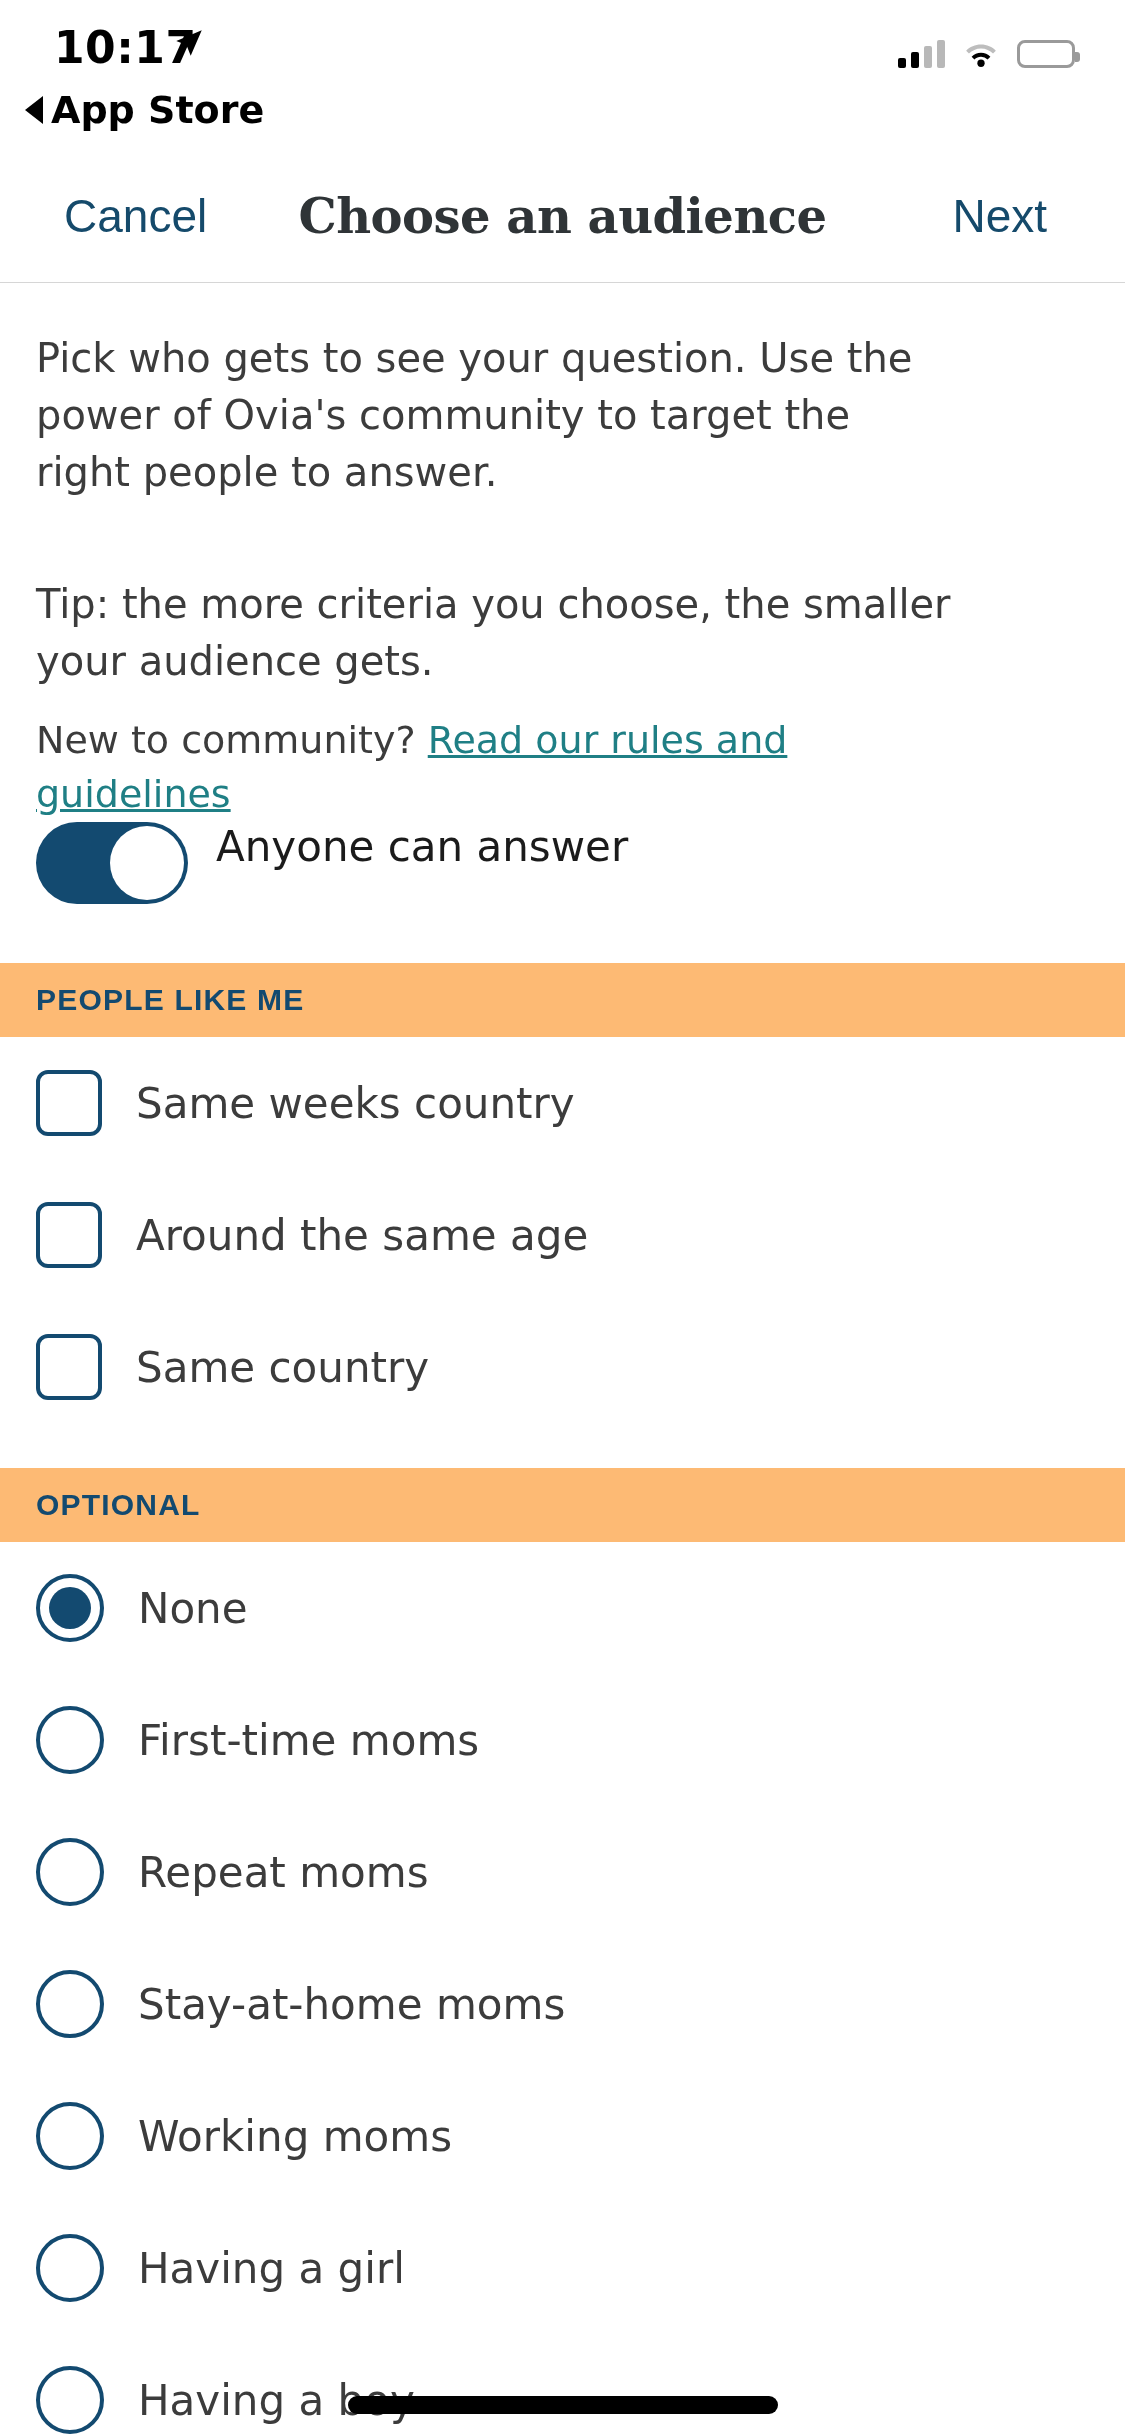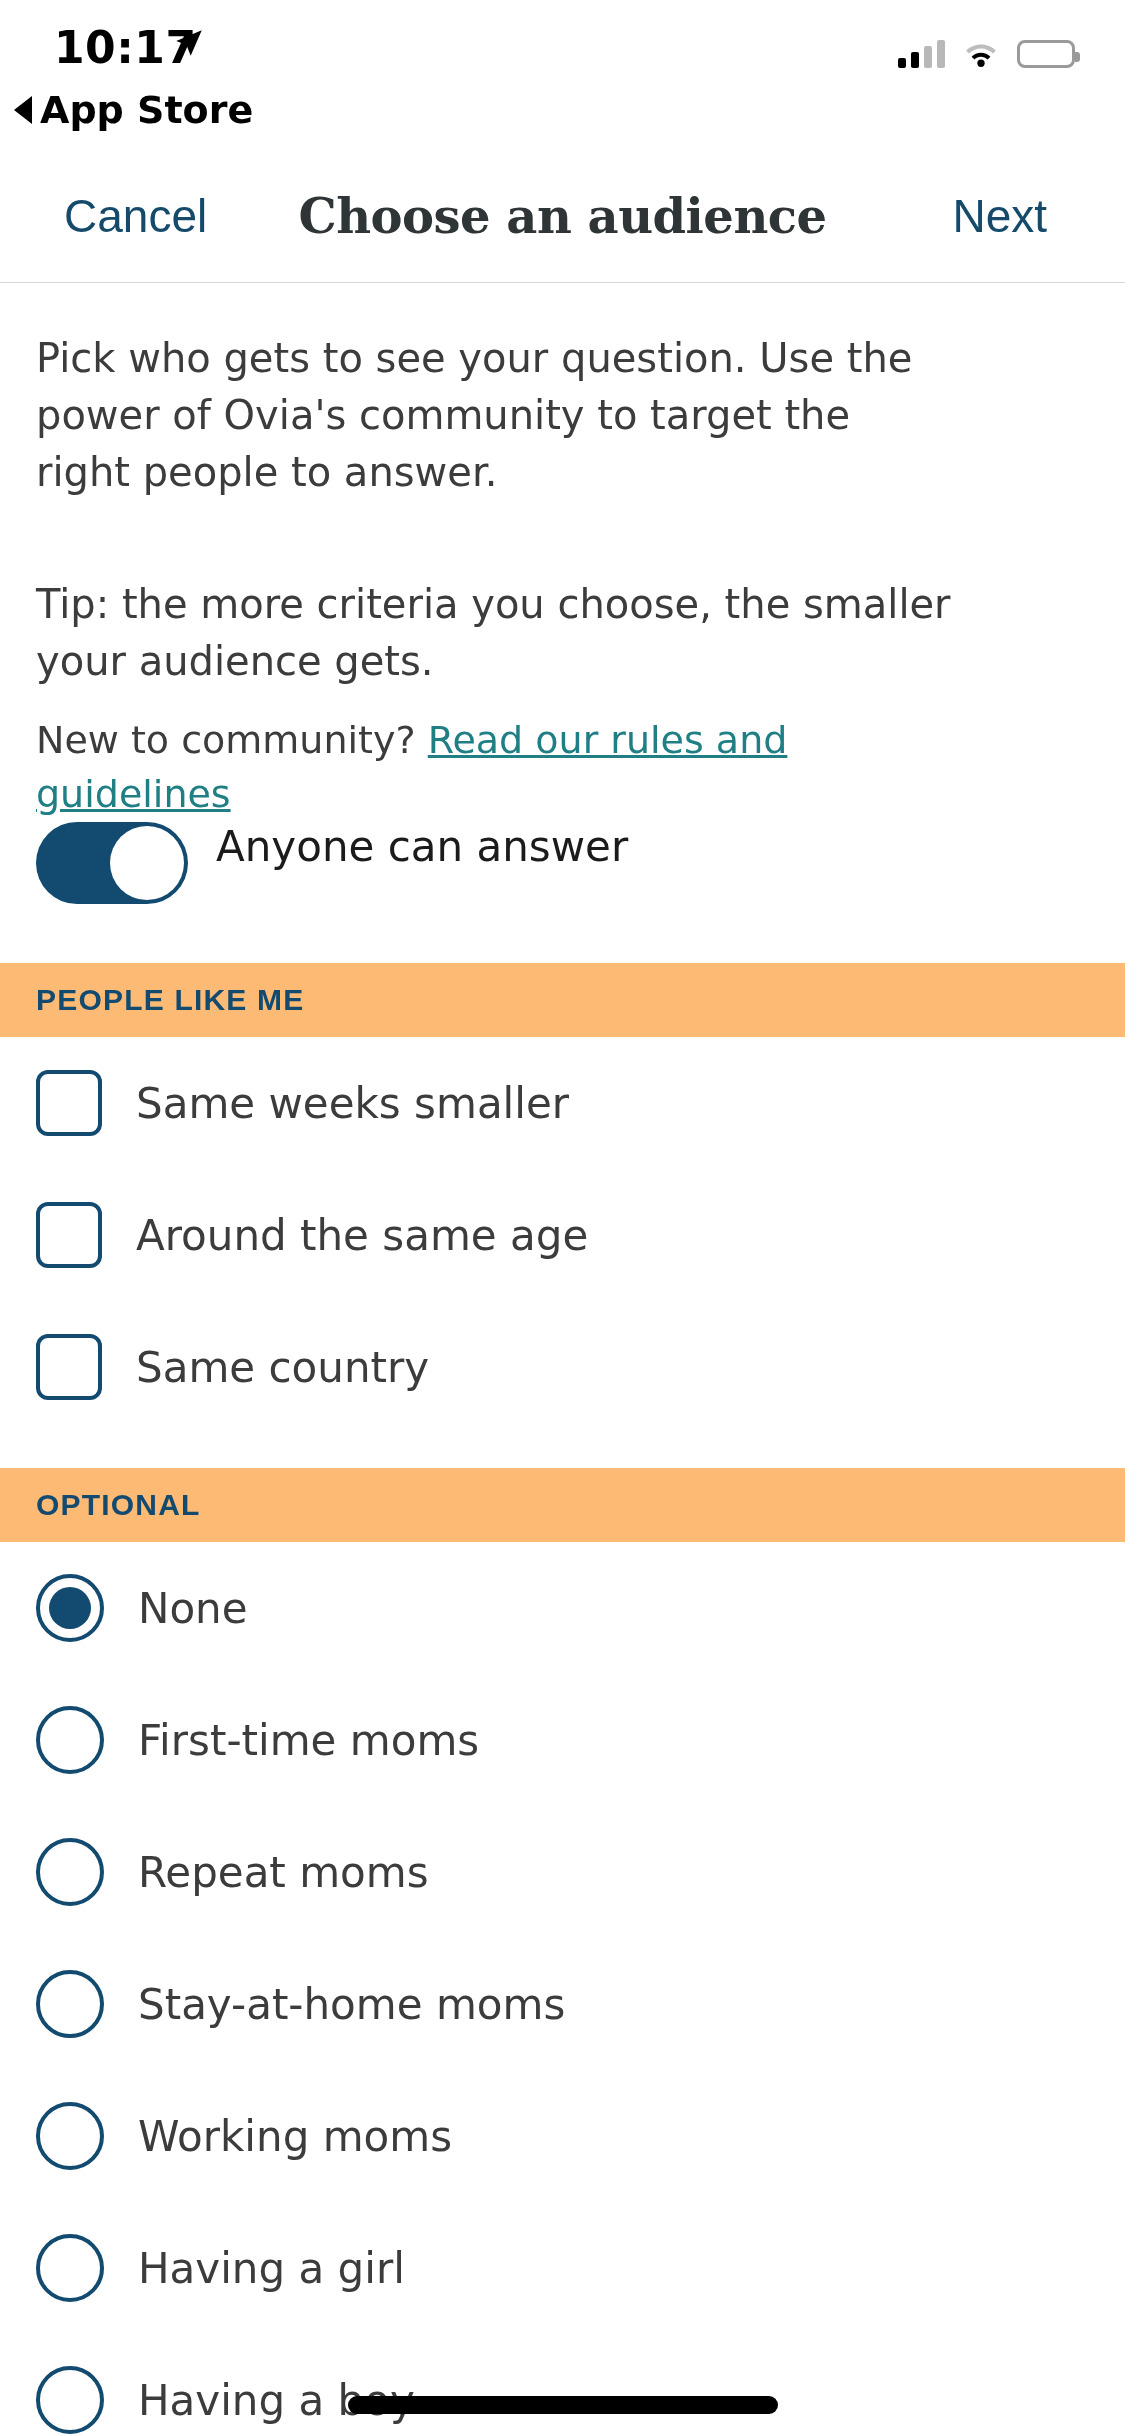--- a/index.html
+++ b/index.html
@@ -18,21 +18,21 @@
   .sb-time {
     position:absolute; left:54px; top:22px;
     font-size:44px; font-weight:700; color:#000;
     letter-spacing:0.5px; font-family:"DejaVu Sans", sans-serif;
   }
   .sb-locarrow {
     position:absolute; left:172px; top:26px;
     width:34px; height:34px;
   }
   .sb-back {
-    position:absolute; left:14px; top:88px;
+    position:absolute; left:25px; top:88px;
     font-size:38px; font-weight:700; color:#000;
     display:flex; align-items:center; gap:8px;
   }
   .sb-back .tri {
     width:0; height:0;
     border-top:14px solid transparent;
     border-bottom:14px solid transparent;
     border-right:18px solid #000;
   }
   .sb-right {
@@ -209,21 +209,21 @@
     </div>
     <div class="toggle-label">Anyone can answer</div>
   </div>
 
   <div class="section-header" id="sh-people">
     <span>PEOPLE LIKE ME</span>
   </div>
   <div class="options" id="opts-people">
     <div class="opt-row">
       <span class="cbox"></span>
-      <span class="opt-label">Same weeks smaller</span>
+      <span class="opt-label">Same weeks country</span>
     </div>
     <div class="opt-row">
       <span class="cbox"></span>
       <span class="opt-label">Around the same age</span>
     </div>
     <div class="opt-row">
       <span class="cbox"></span>
       <span class="opt-label">Same country</span>
     </div>
   </div>

